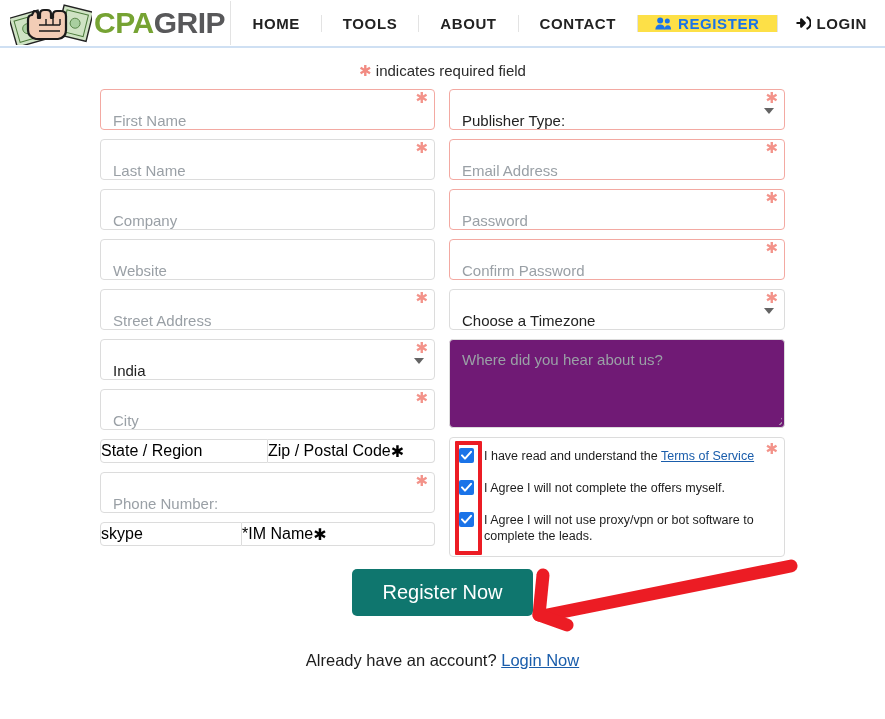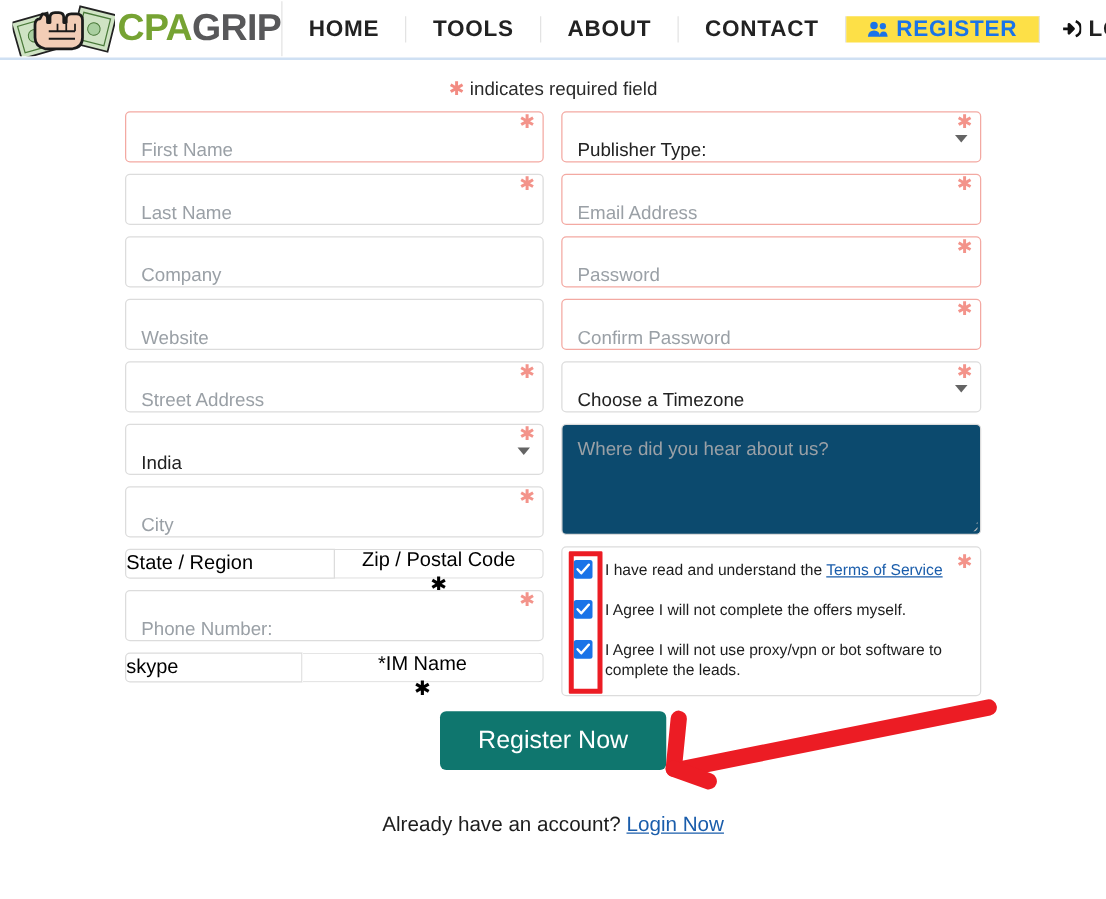--- a/index.html
+++ b/index.html
@@ -36,21 +36,21 @@
   }
   .logo-cpa { color: #76a333; }
   .logo-grip { color: #58585a; }
 
   .nav { display: flex; align-items: stretch; flex: 1; }
   .nav-item {
     display: flex;
     align-items: center;
     justify-content: center;
     padding: 0 21px;
-    font-size: 18px;
+    font-size: 15px;
     font-weight: bold;
     letter-spacing: 0.6px;
     color: #222222;
     border-right: 1px solid #e3e3e3;
     white-space: nowrap;
     cursor: pointer;
   }
   .nav-item.register {
     background: #fde047;
     color: #1a73e8;
@@ -131,31 +131,30 @@
     flex: 1;
     border: 1px solid #dcdcdc;
     border-radius: 4px 0 0 4px;
     display: flex;
     align-items: center;
     background: #fff;
   }
   .split > .half + .half {
     border-left: none;
     border-radius: 0 4px 4px 0;
-    flex-direction: column;
   }
 
   
   .ta {
     position: relative;
     height: 89px;
     margin-bottom: 9px;
     border: 1px solid #dcdcdc;
     border-radius: 4px;
-    background: #0c4a6e;
+    background: #701a75;
   }
   .ta .ph {
     display: block;
     font-size: 15px;
     color: #9aa0a6;
     padding: 11px 0 0 12px;
   }
   .resize-grip {
     position: absolute;
     right: 2px; bottom: 2px;

